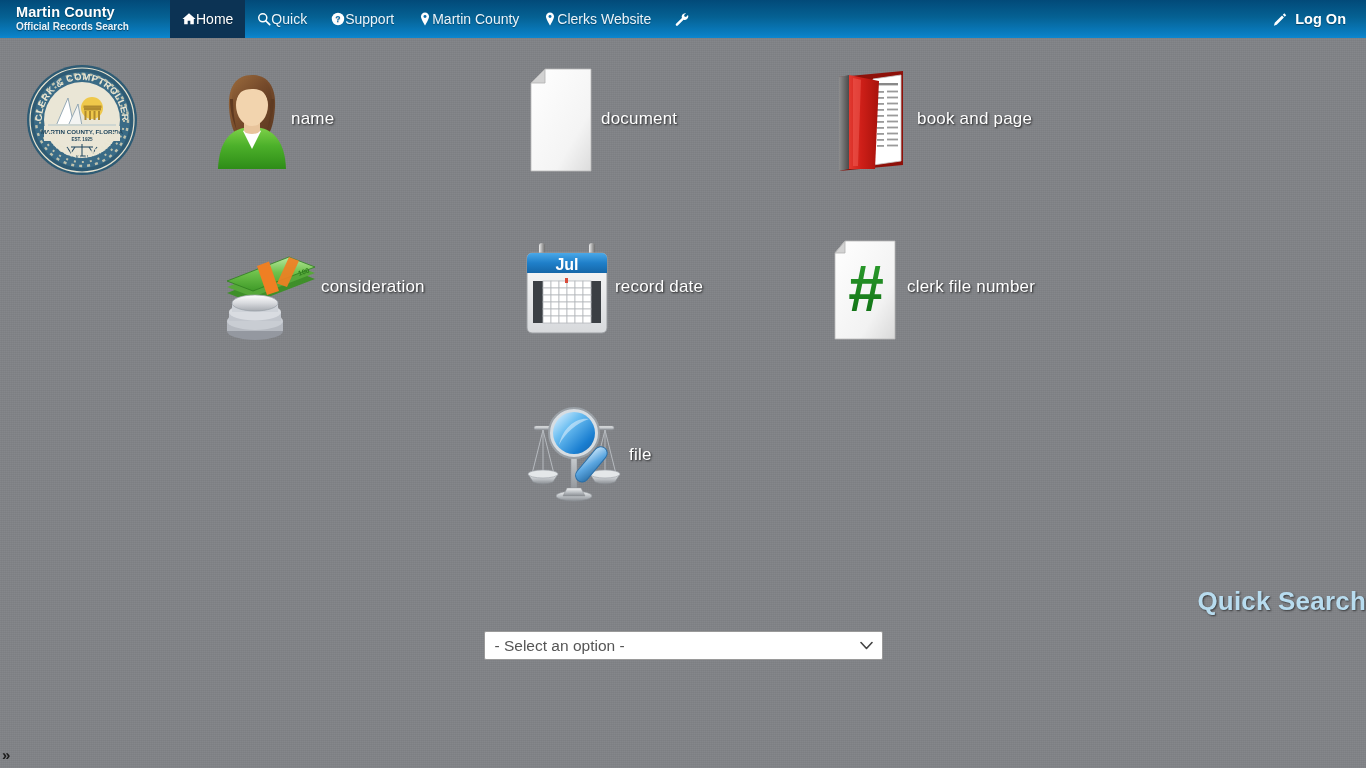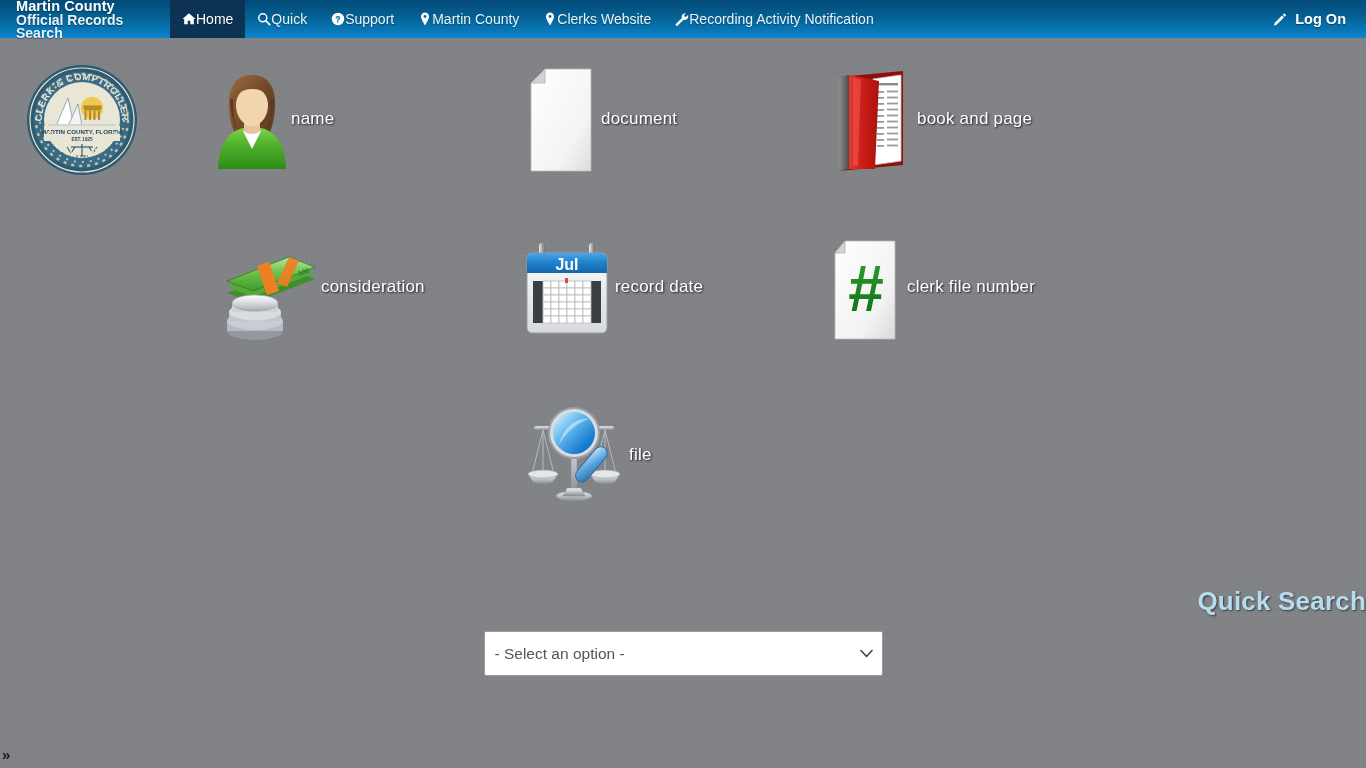--- a/index.html
+++ b/index.html
@@ -46,21 +46,21 @@
   .brand-line1 {
     color: #ffffff;
     font-size: 14.5px;
     font-weight: bold;
     line-height: 15px;
     letter-spacing: 0.1px;
     text-shadow: 0 1px 1px rgba(0,0,0,0.45);
   }
   .brand-line2 {
     color: #e8f2f9;
-    font-size: 14px;
+    font-size: 10px;
     font-weight: bold;
     line-height: 13px;
     text-shadow: 0 1px 1px rgba(0,0,0,0.45);
   }
   .nav-items {
     display: flex;
     align-items: stretch;
     flex: 1;
   }
   .nav-item {
@@ -149,21 +149,21 @@
   }
   .quick-title {
     color: #b8dcef;
     font-size: 26px;
     font-weight: bold;
     text-shadow: 1px 1px 2px rgba(0,0,0,0.55);
     letter-spacing: 0.2px;
   }
   .select-box {
     margin: 14px auto 0;
-    width: 399px; height: 45px;
+    width: 399px; height: 29px;
     background: #ffffff;
     border: 1px solid #9a9a9a;
     border-radius: 2px;
     display: flex;
     align-items: center;
     justify-content: space-between;
     box-sizing: border-box;
     padding: 0 9px 0 10px;
     cursor: pointer;
   }
@@ -248,21 +248,20 @@
       </span>
       <span class="nav-label">Clerks Website</span>
     </div>
 
     <div class="nav-item">
       <span class="nav-icon">
         <svg width="15" height="15" viewBox="0 0 16 16">
             <path fill="currentColor" d="M11.6 0.8a4 4 0 0 0-3.7 5.5L1.2 12.9a1.4 1.4 0 1 0 2 2l6.6-6.7a4 4 0 0 0 5.4-3.7c0-.6-.1-1.1-.4-1.6l-2.2 2.2-1.8-.4-.4-1.8L12.6.9c-.3-.1-.7-.1-1-.1z"></path>
           </svg>
       </span>
-      <span class="nav-label">Recording Activity Notification</span>
     </div>
 
   </div>
 
   <div class="logon">
     <span class="nav-icon">
       <svg width="15" height="15" viewBox="0 0 16 16">
           <path fill="currentColor" d="M12.9 0.9 15.1 3.1 13.4 4.8 11.2 2.6zM10.3 3.5 12.5 5.7 4.2 14 1 15l1-3.2z"></path>
         </svg>
     </span>

